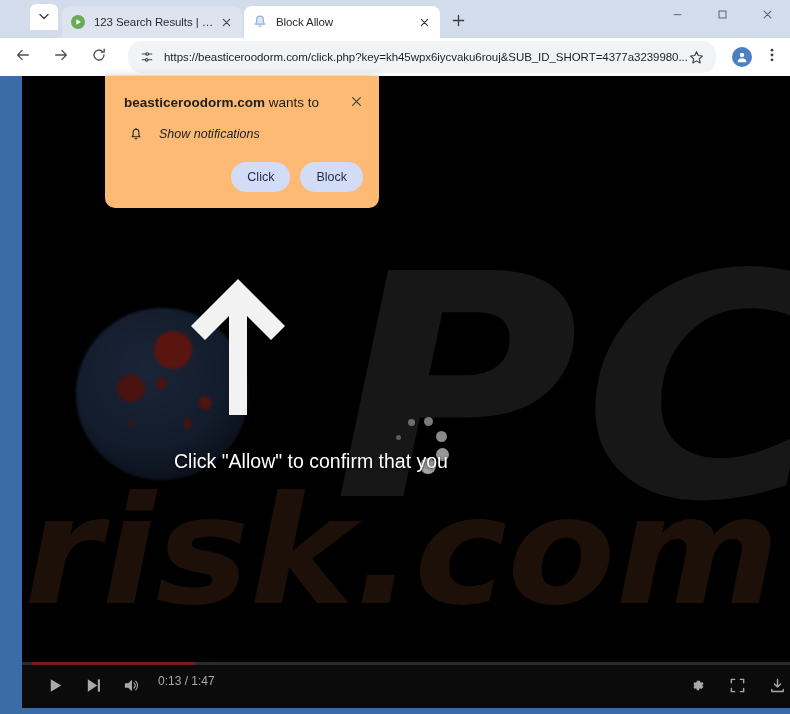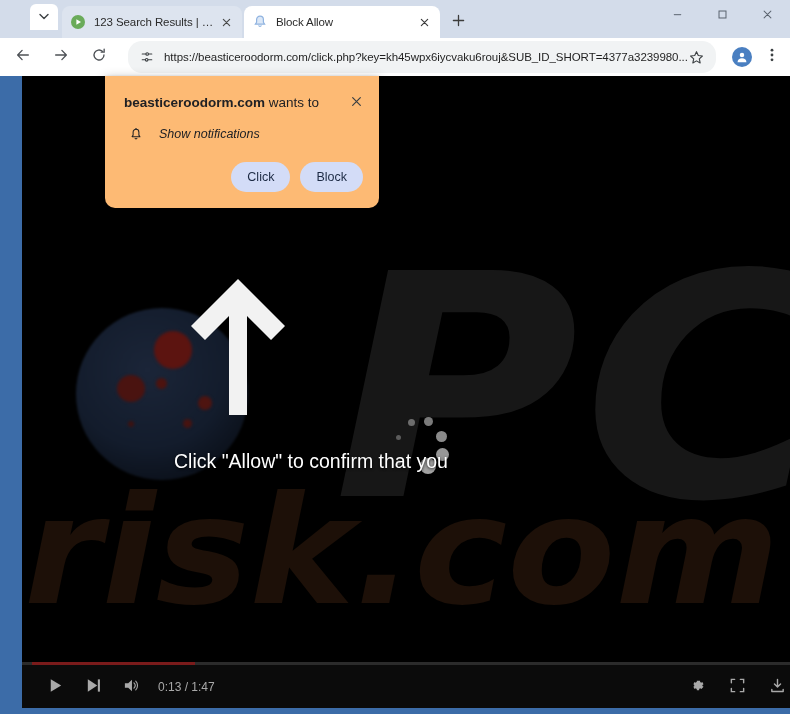--- a/index.html
+++ b/index.html
@@ -260,21 +260,21 @@
     width: 778px; height: 3px;
     background: #2b2b2b;
   }
   .progress-fill {
     position: absolute; left: 10px; top: 0;
     width: 163px; height: 3px;
     background: #7a1b1b;
   }
   .ctrl-left {
     position: absolute; left: 14px; top: 12px;
-    display: flex; align-items: center; gap: 0;
+    display: flex; gap: 0;
   }
   .ctrl-btn {
     width: 38px; height: 26px;
     display: flex; align-items: center; justify-content: center;
     color: #a9a9a9;
   }
   .ctrl-btn svg { width: 17px; height: 17px; }
   .time {
     color: #a9a9a9;
     font-size: 12px;

